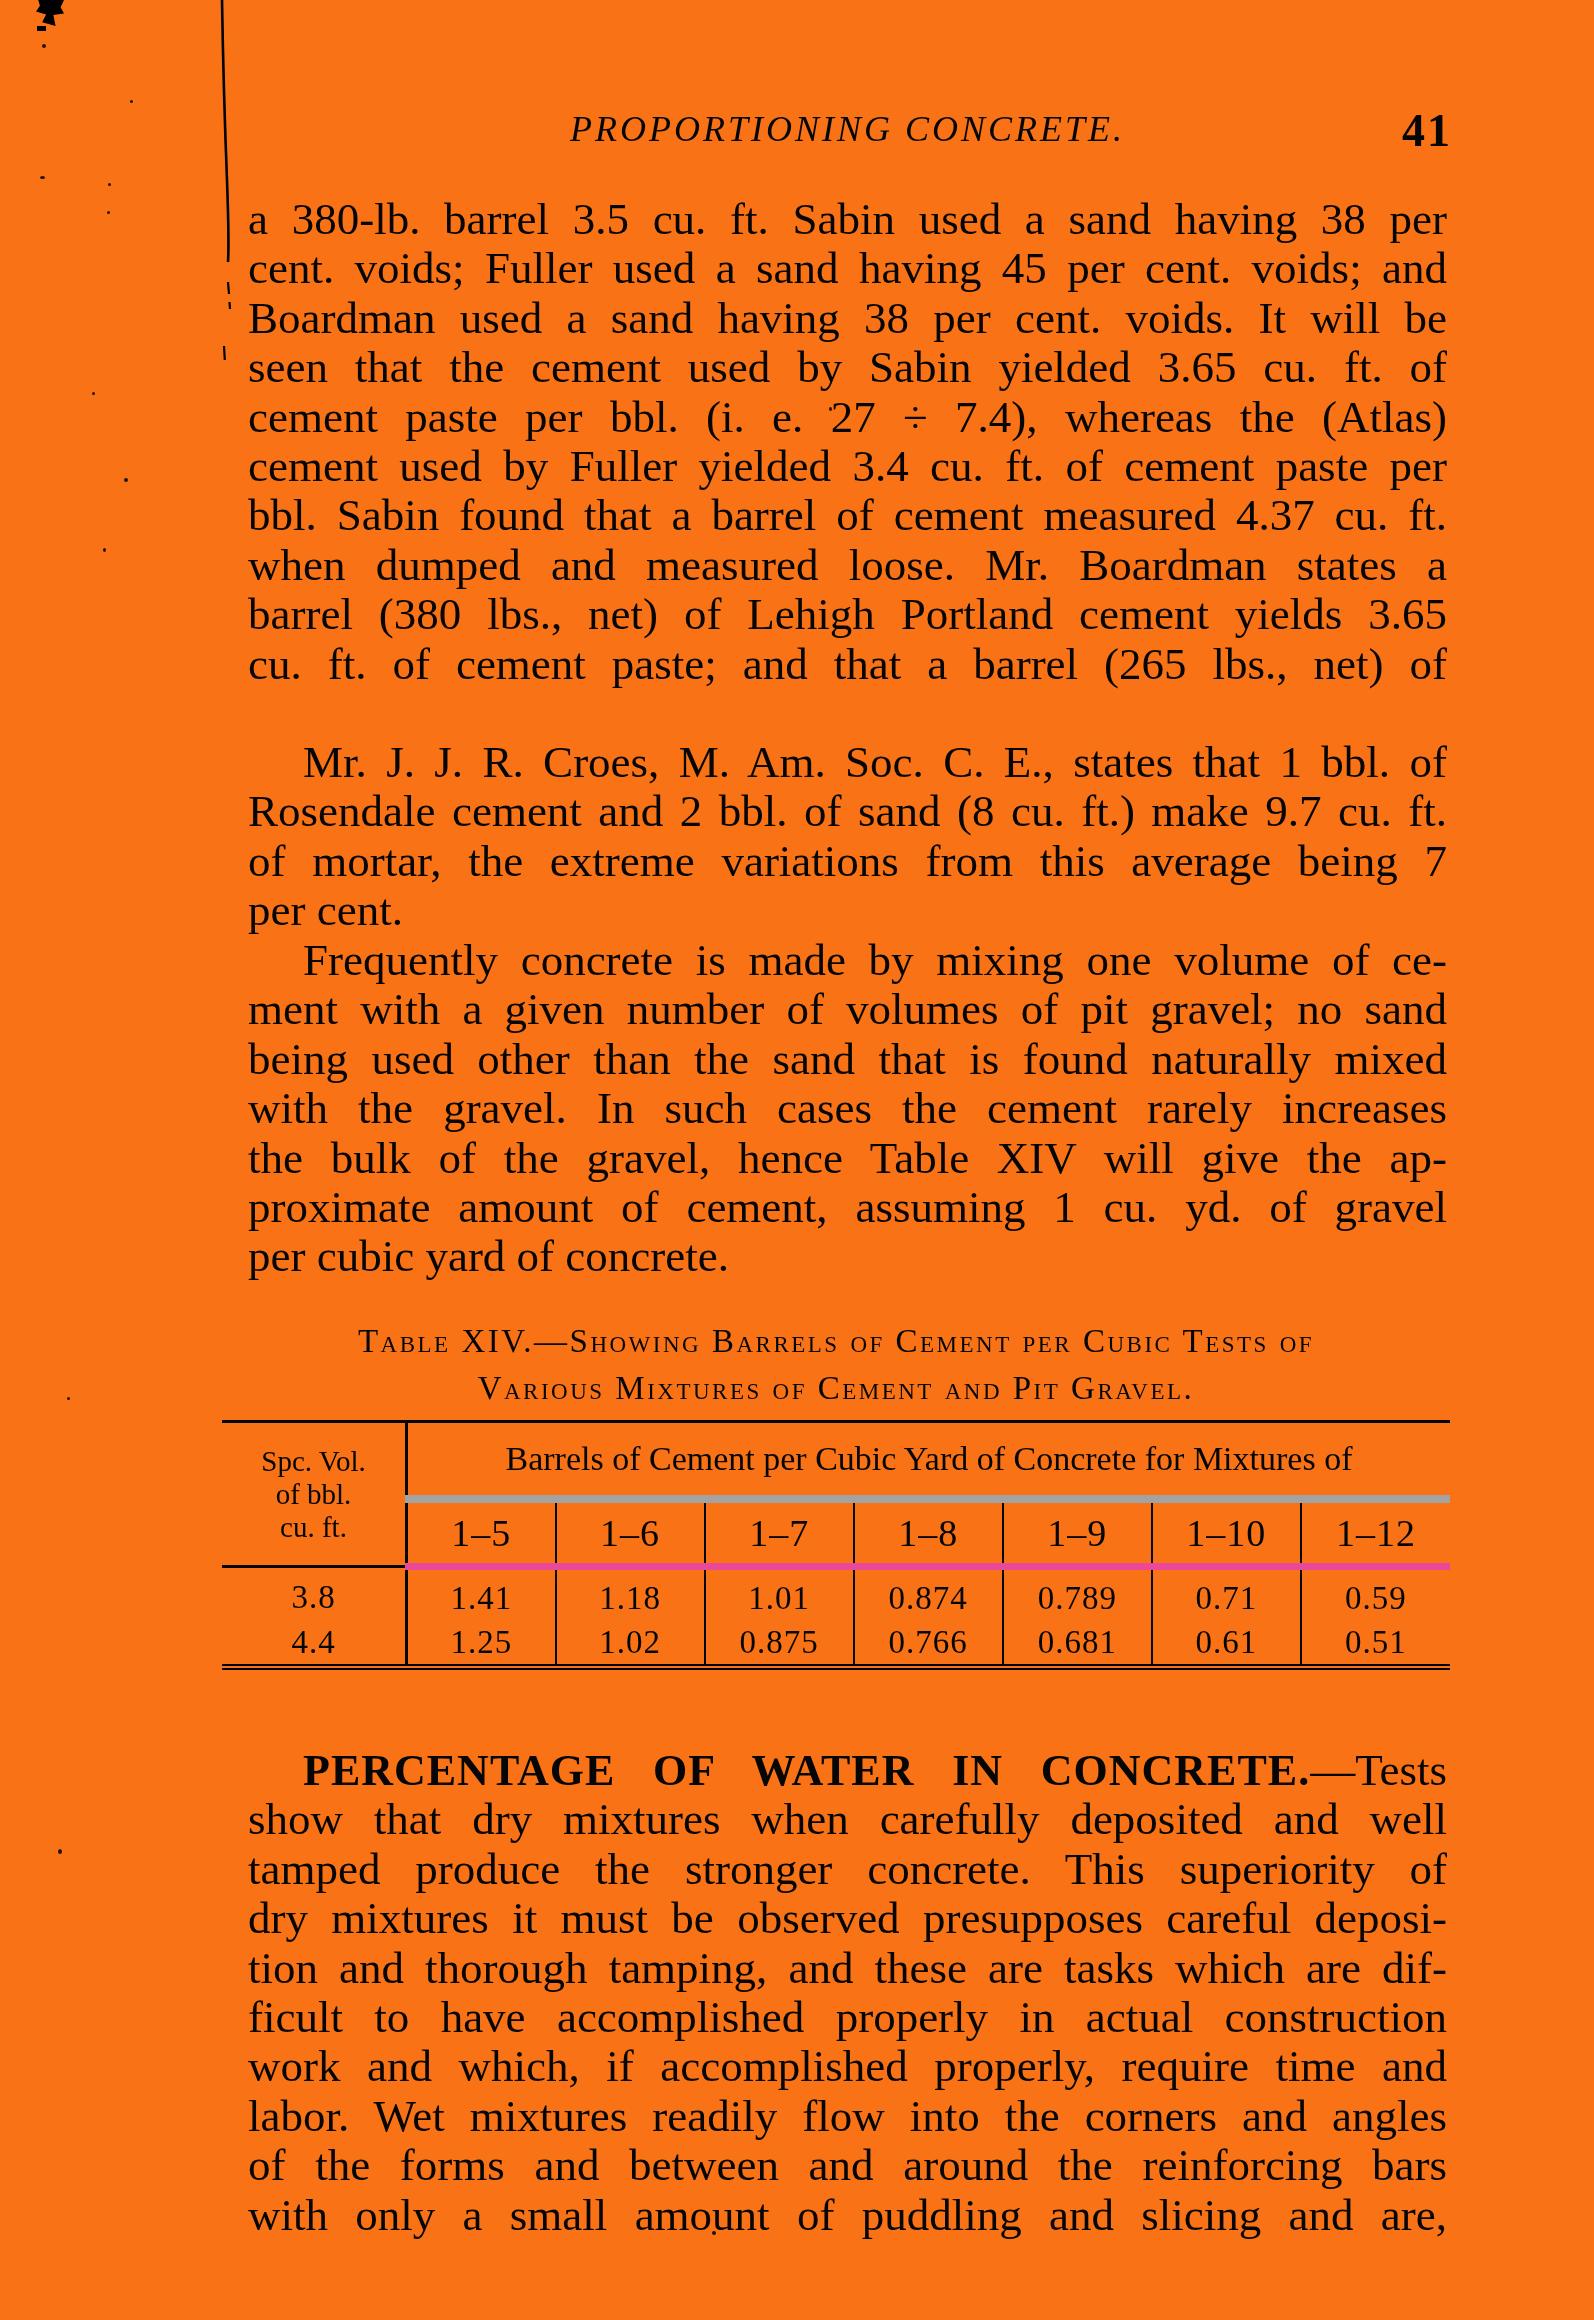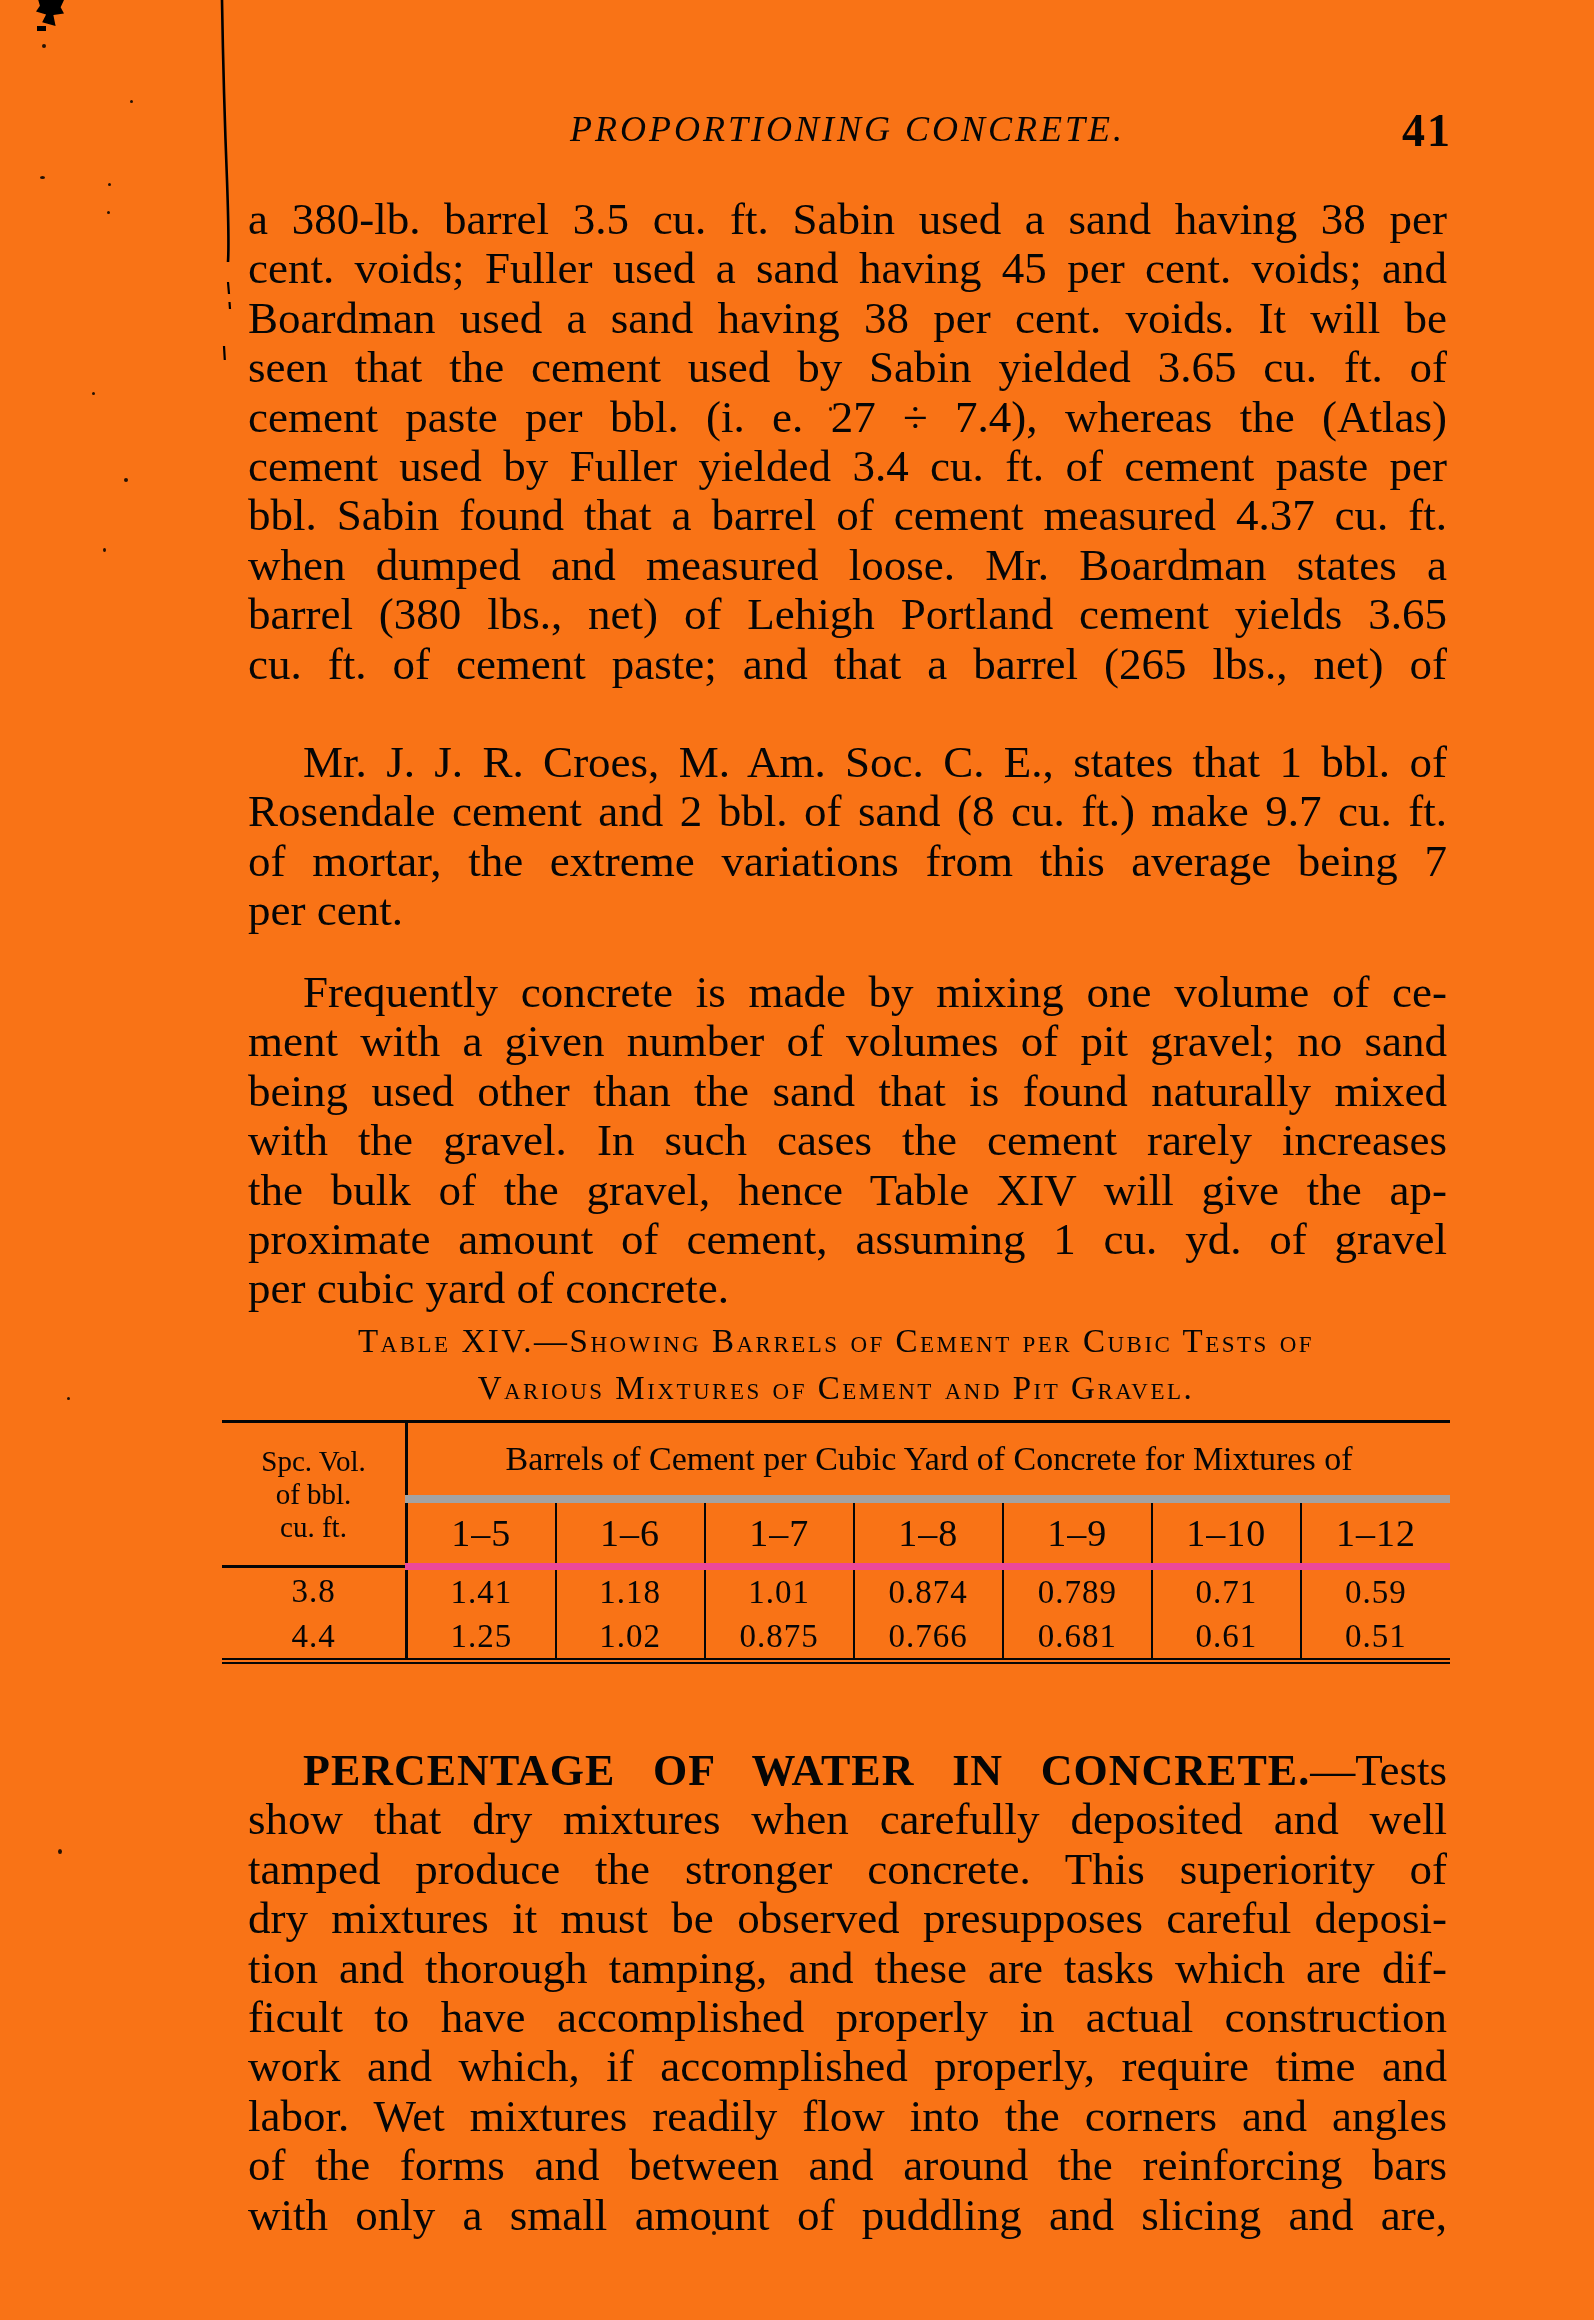--- a/index.html
+++ b/index.html
@@ -40,21 +40,21 @@
   table.tbl td { padding:0; text-align:center; font-family:"Liberation Serif", serif; }
   td.c1 { width:183px; border-right:3px solid #060606; border-bottom:3px solid #060606;
           font-size:29px; line-height:33px; vertical-align:middle; }
   td.spanhead { font-size:34px; height:72px; border-bottom:8px solid #a3a3a3; vertical-align:middle; }
   tr.subhead td { height:60px; border-bottom:7px solid #ec4899; vertical-align:middle;
                   font-size:38px; letter-spacing:1px;margin-top:41px; }
   tr.subhead td + td { border-left:2px solid #060606; }
   tr.data td { height:44px; vertical-align:middle; font-size:33px; letter-spacing:1px; }
   tr.data td:first-child { border-right:3px solid #060606; }
   tr.data td:nth-child(n+3) { border-left:2px solid #060606; }
-  tr.data.first td { }
+  tr.data.first td { padding-top:6px; }
 
   
   .blob { position:absolute; left:36px; top:0; width:28px; height:26px; background:#000;
           clip-path:polygon(8% 0,100% 0,88% 28%,100% 52%,62% 58%,70% 100%,22% 86%,36% 56%,0 44%,14% 22%); }
   .blob-bit { position:absolute; left:37px; top:26px; width:9px; height:5px; background:#000; }
   .scanline { position:absolute; left:215px; top:0; }
   .speck { position:absolute; background:#000; border-radius:50%; opacity:.85; }
 </style>
 </head>
 <body>
@@ -98,21 +98,21 @@
       <div class="line">cu. ft. of cement paste; and that a barrel (265 lbs., net) of</div>
     </div>
 
   <div class="para indent endshort" style="top:738px;">
       <div class="line">Mr. J. J. R. Croes, M. Am. Soc. C. E., states that 1 bbl. of</div>
       <div class="line">Rosendale cement and 2 bbl. of sand (8 cu. ft.) make 9.7 cu. ft.</div>
       <div class="line">of mortar, the extreme variations from this average being 7</div>
       <div class="line">per cent.</div>
     </div>
 
-  <div class="para indent endshort" style="top:936px;margin-top:32px;">
+  <div class="para indent endshort" style="top:936px;">
       <div class="line">Frequently concrete is made by mixing one volume of ce-</div>
       <div class="line">ment with a given number of volumes of pit gravel; no sand</div>
       <div class="line">being used other than the sand that is found naturally mixed</div>
       <div class="line">with the gravel.  In such cases the cement rarely increases</div>
       <div class="line">the bulk of the gravel, hence Table XIV will give the ap-</div>
       <div class="line">proximate amount of cement, assuming 1 cu. yd. of gravel</div>
       <div class="line">per cubic yard of concrete.</div>
     </div>
 
   <div class="caption">

